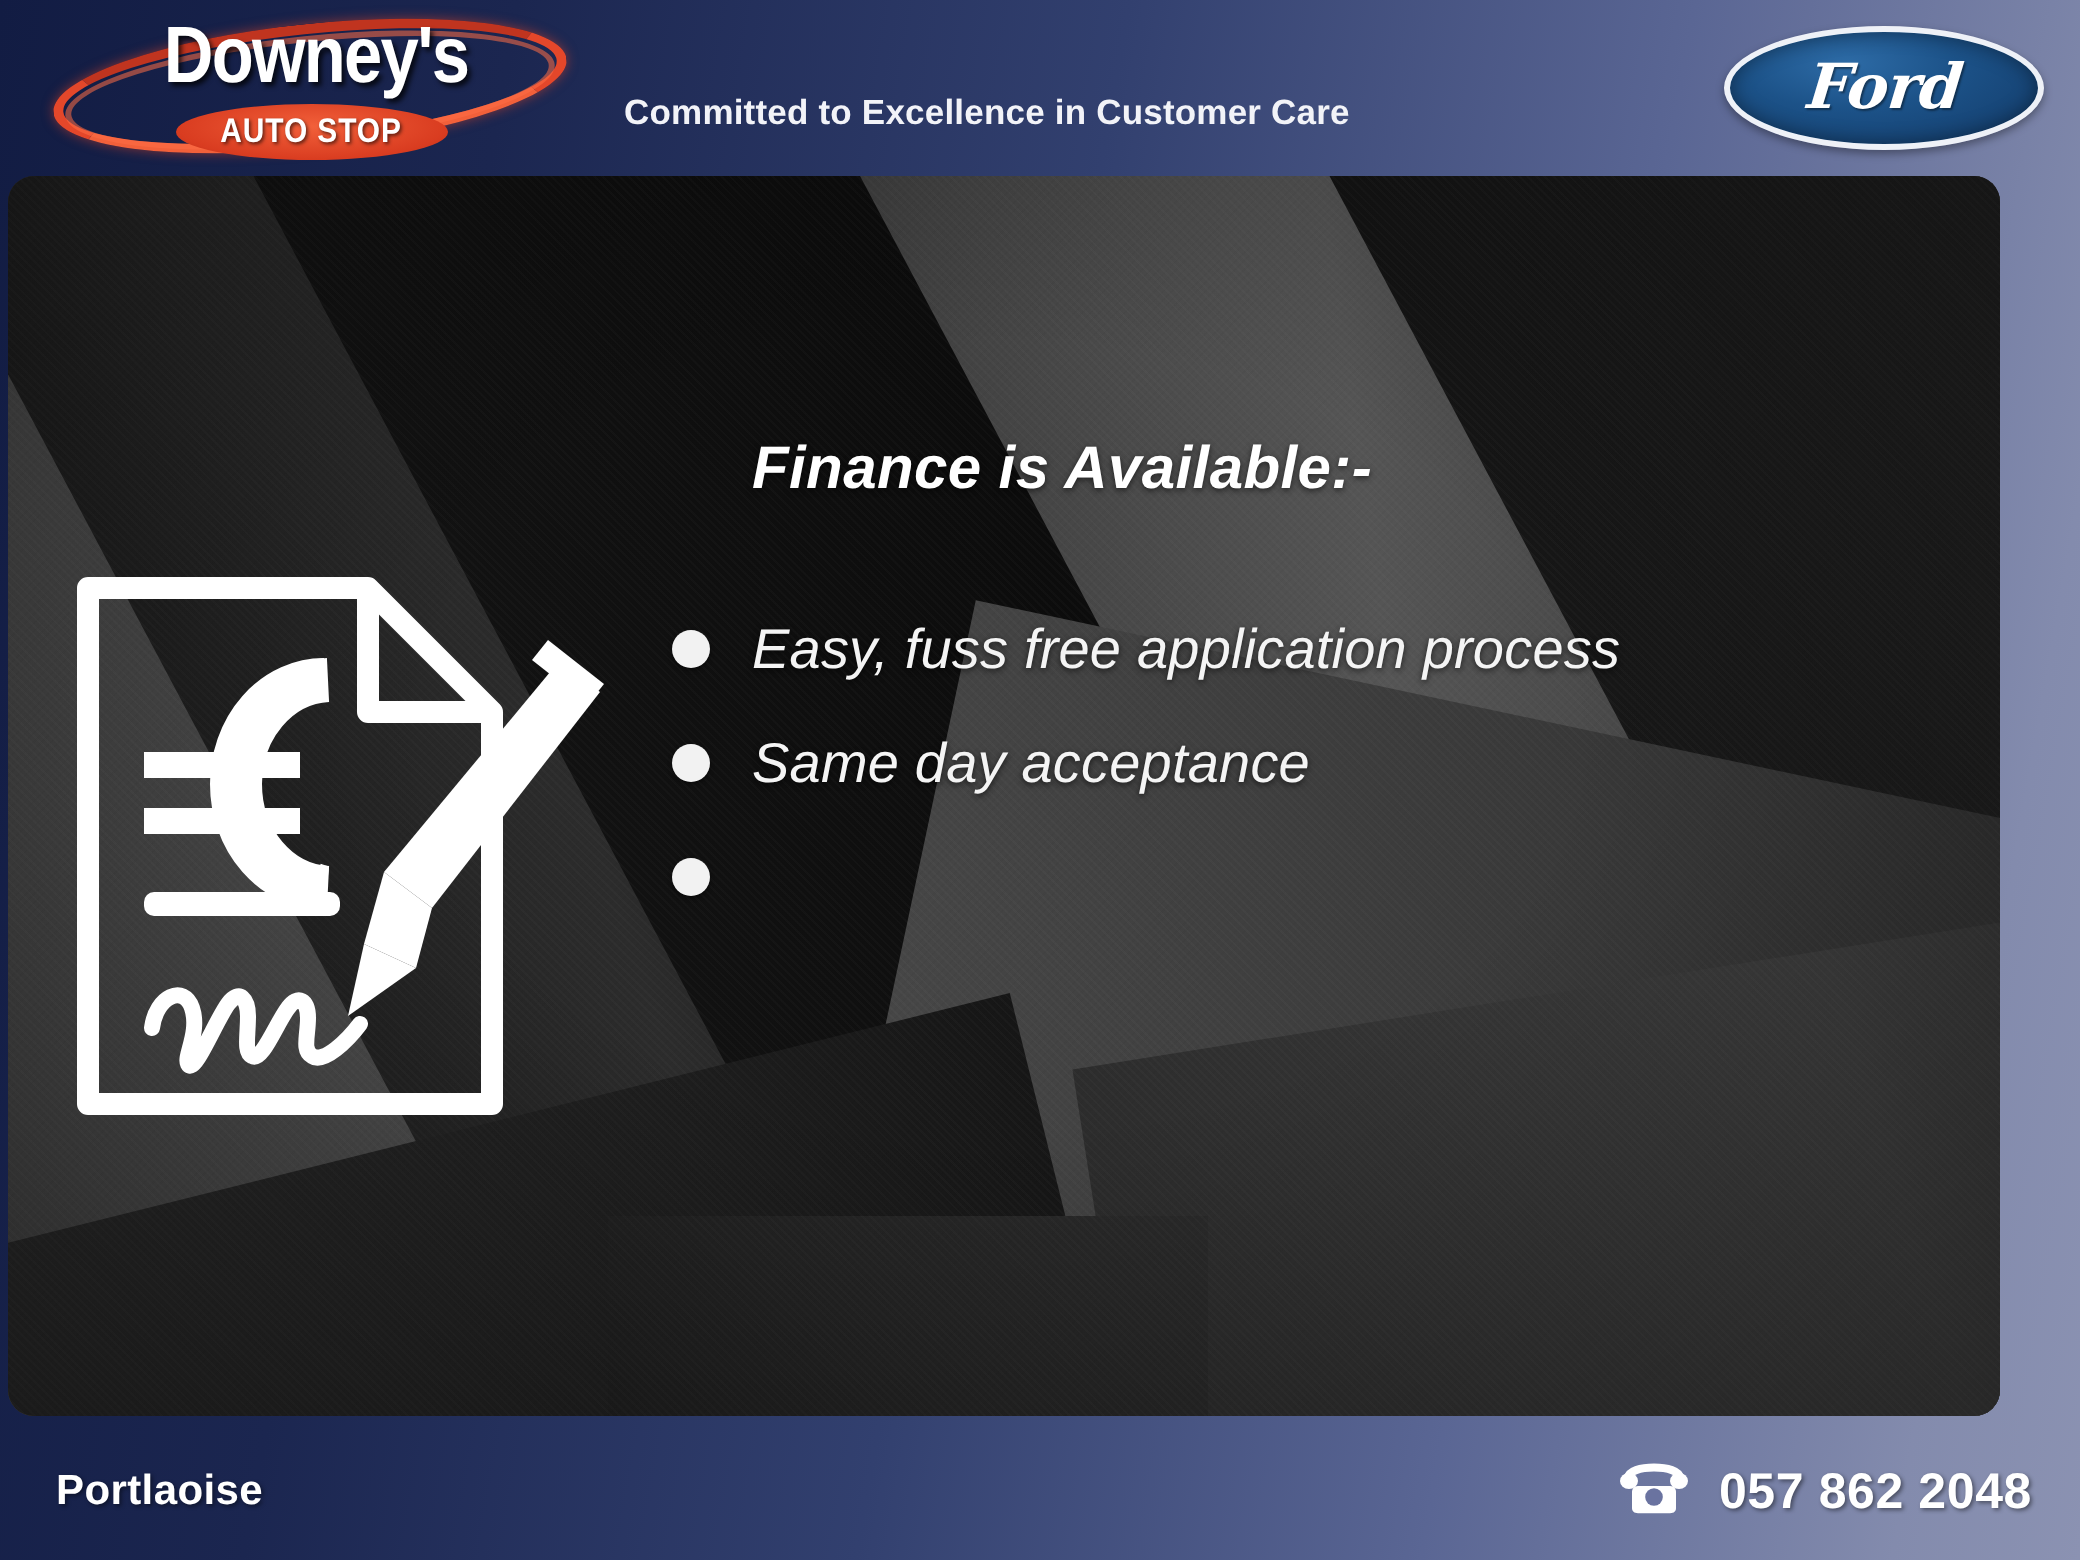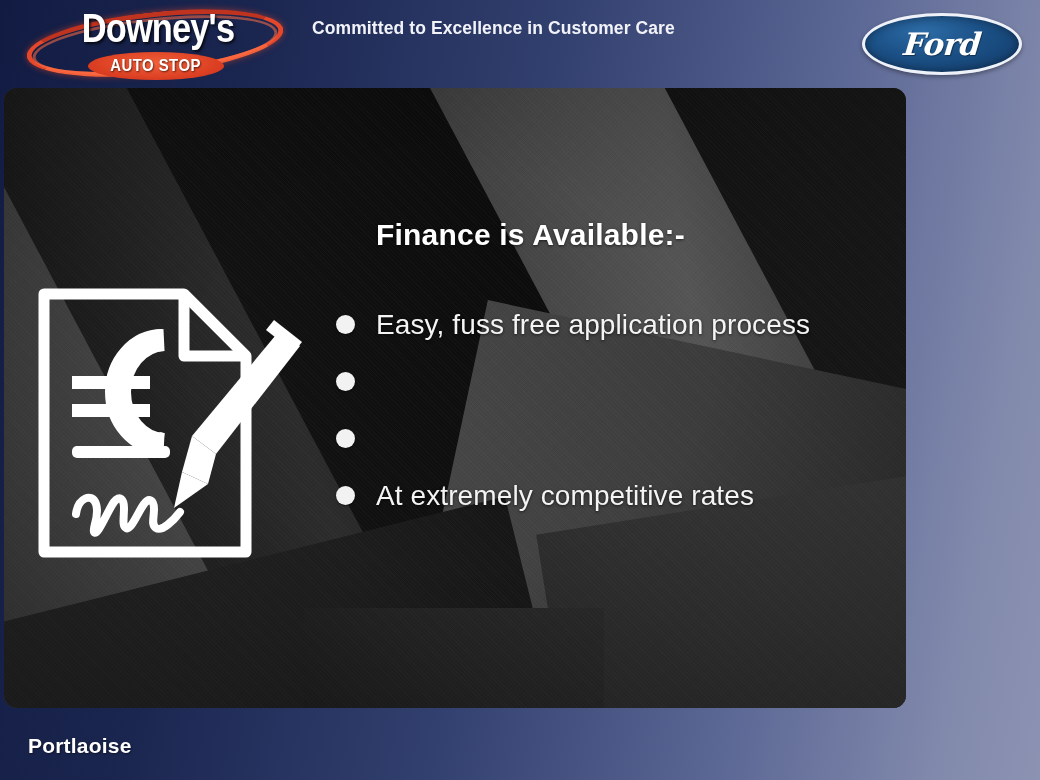--- a/index.html
+++ b/index.html
@@ -84,21 +84,21 @@
     font-size: 17px;
     letter-spacing: .5px;
     color: #ffffff;
     transform: scaleX(.88);
     text-shadow: 1px 1px 2px rgba(0,0,0,.6);
   }
 
   
   #tagline {
     position: absolute;
-    left: 312px; top: 18px;
+    left: 312px; top: 46px;
     font-size: 17.5px;
     font-weight: 700;
     color: #f2f3f8;
     letter-spacing: .1px;
     white-space: nowrap;
   }
 
   
   #ford-logo {
     position: absolute;
@@ -124,24 +124,25 @@
     color: #ffffff;
     letter-spacing: -.5px;
     transform: skewX(-6deg);
     text-shadow: 1px 1px 1px rgba(0,0,0,.4);
   }
 
   
   #panel {
     position: absolute;
     left: 4px; top: 88px;
-    width: 902px; height: 620px;
+    width: 996px; height: 620px;
     border-radius: 13px;
     overflow: hidden;
     background: #2e2e2e;
+    font-style: italic;
   }
   
   .facet { position: absolute; }
   .f1 { left: -120px; top: -60px; width: 760px; height: 900px;
         background: linear-gradient(103deg, #3a3a3a 0%, #4b4b4b 45%, #2a2a2a 100%);
         transform: rotate(-28deg); }
   .f2 { left: 140px; top: -220px; width: 260px; height: 1100px;
         background: linear-gradient(100deg, #1a1a1a 0%, #2c2c2c 55%, #171717 100%);
         transform: rotate(-28deg); }
   .f3 { left: 330px; top: -260px; width: 400px; height: 1200px;
@@ -316,29 +317,42 @@
 
     <div id="content-text">
       <div id="finance-heading">Finance is Available:-</div>
 
       <div class="bullet-row">
         <span class="bullet-dot"></span>
         <span class="bullet-text">Easy, fuss free application process</span>
       </div>
       <div class="bullet-row">
         <span class="bullet-dot"></span>
+        <span class="bullet-text">Same day acceptance</span>
       </div>
       <div class="bullet-row">
         <span class="bullet-dot"></span>
       </div>
-      <div class="bullet-row">
-        <span class="bullet-dot"></span>
-        <span class="bullet-text">At extremely competitive rates</span>
-      </div>
     </div>
   </div>
 
   <div id="footer">
     <div id="location-label">Portlaoise</div>
 
+    <div id="phone-block">
+      <span>
+        <svg width="34" height="28" viewBox="0 0 34 28" xmlns="http://www.w3.org/2000/svg">
+
+          <path d="M4 9 C4 2 30 2 30 9" stroke="#ffffff" stroke-width="4" fill="none" stroke-linecap="round"></path>
+          <ellipse cx="4.5" cy="10.5" rx="4.5" ry="4" fill="#ffffff"></ellipse>
+          <ellipse cx="29.5" cy="10.5" rx="4.5" ry="4" fill="#ffffff"></ellipse>
+
+          <path d="M9 13 h16 c2 0 3 1.4 3 3 v8 c0 1.6 -1 2.6 -3 2.6 H9 c-2 0 -3 -1 -3 -2.6
+                   v-8 c0 -1.6 1 -3 3 -3 Z" fill="#ffffff"></path>
+
+          <circle cx="17" cy="18.5" r="4.4" fill="#6a73a0"></circle>
+        </svg>
+      </span>
+      <span id="phone-number">057 862 2048</span>
+    </div>
   </div>
 
 </div>
 
 </body></html>

